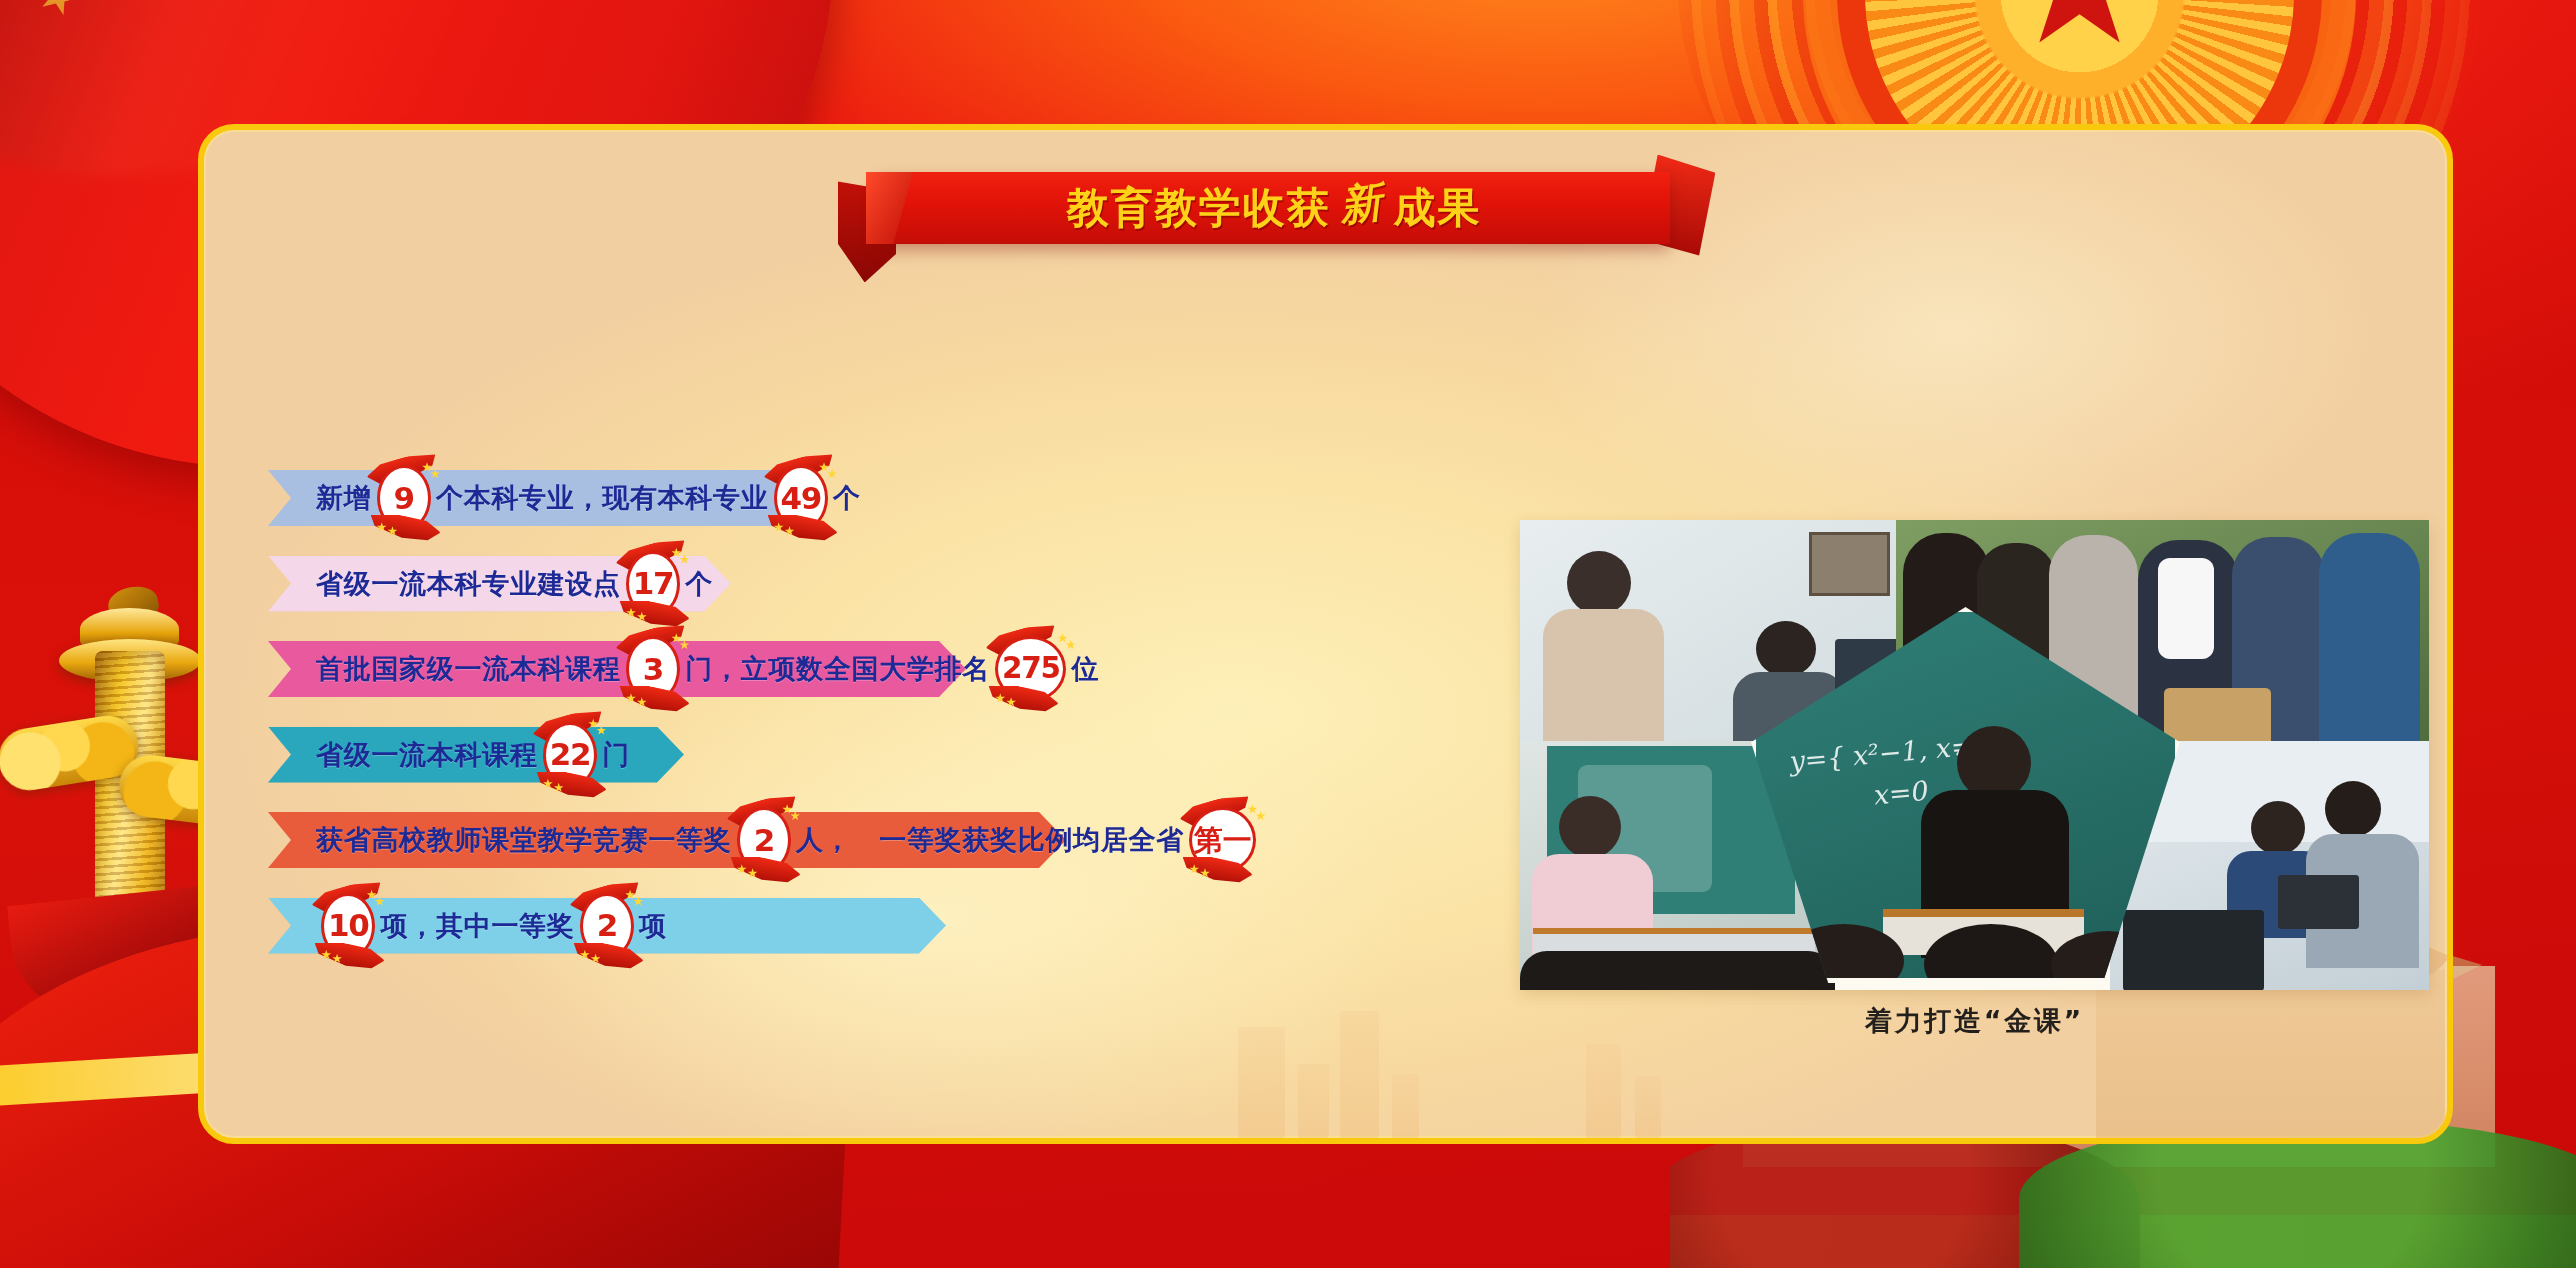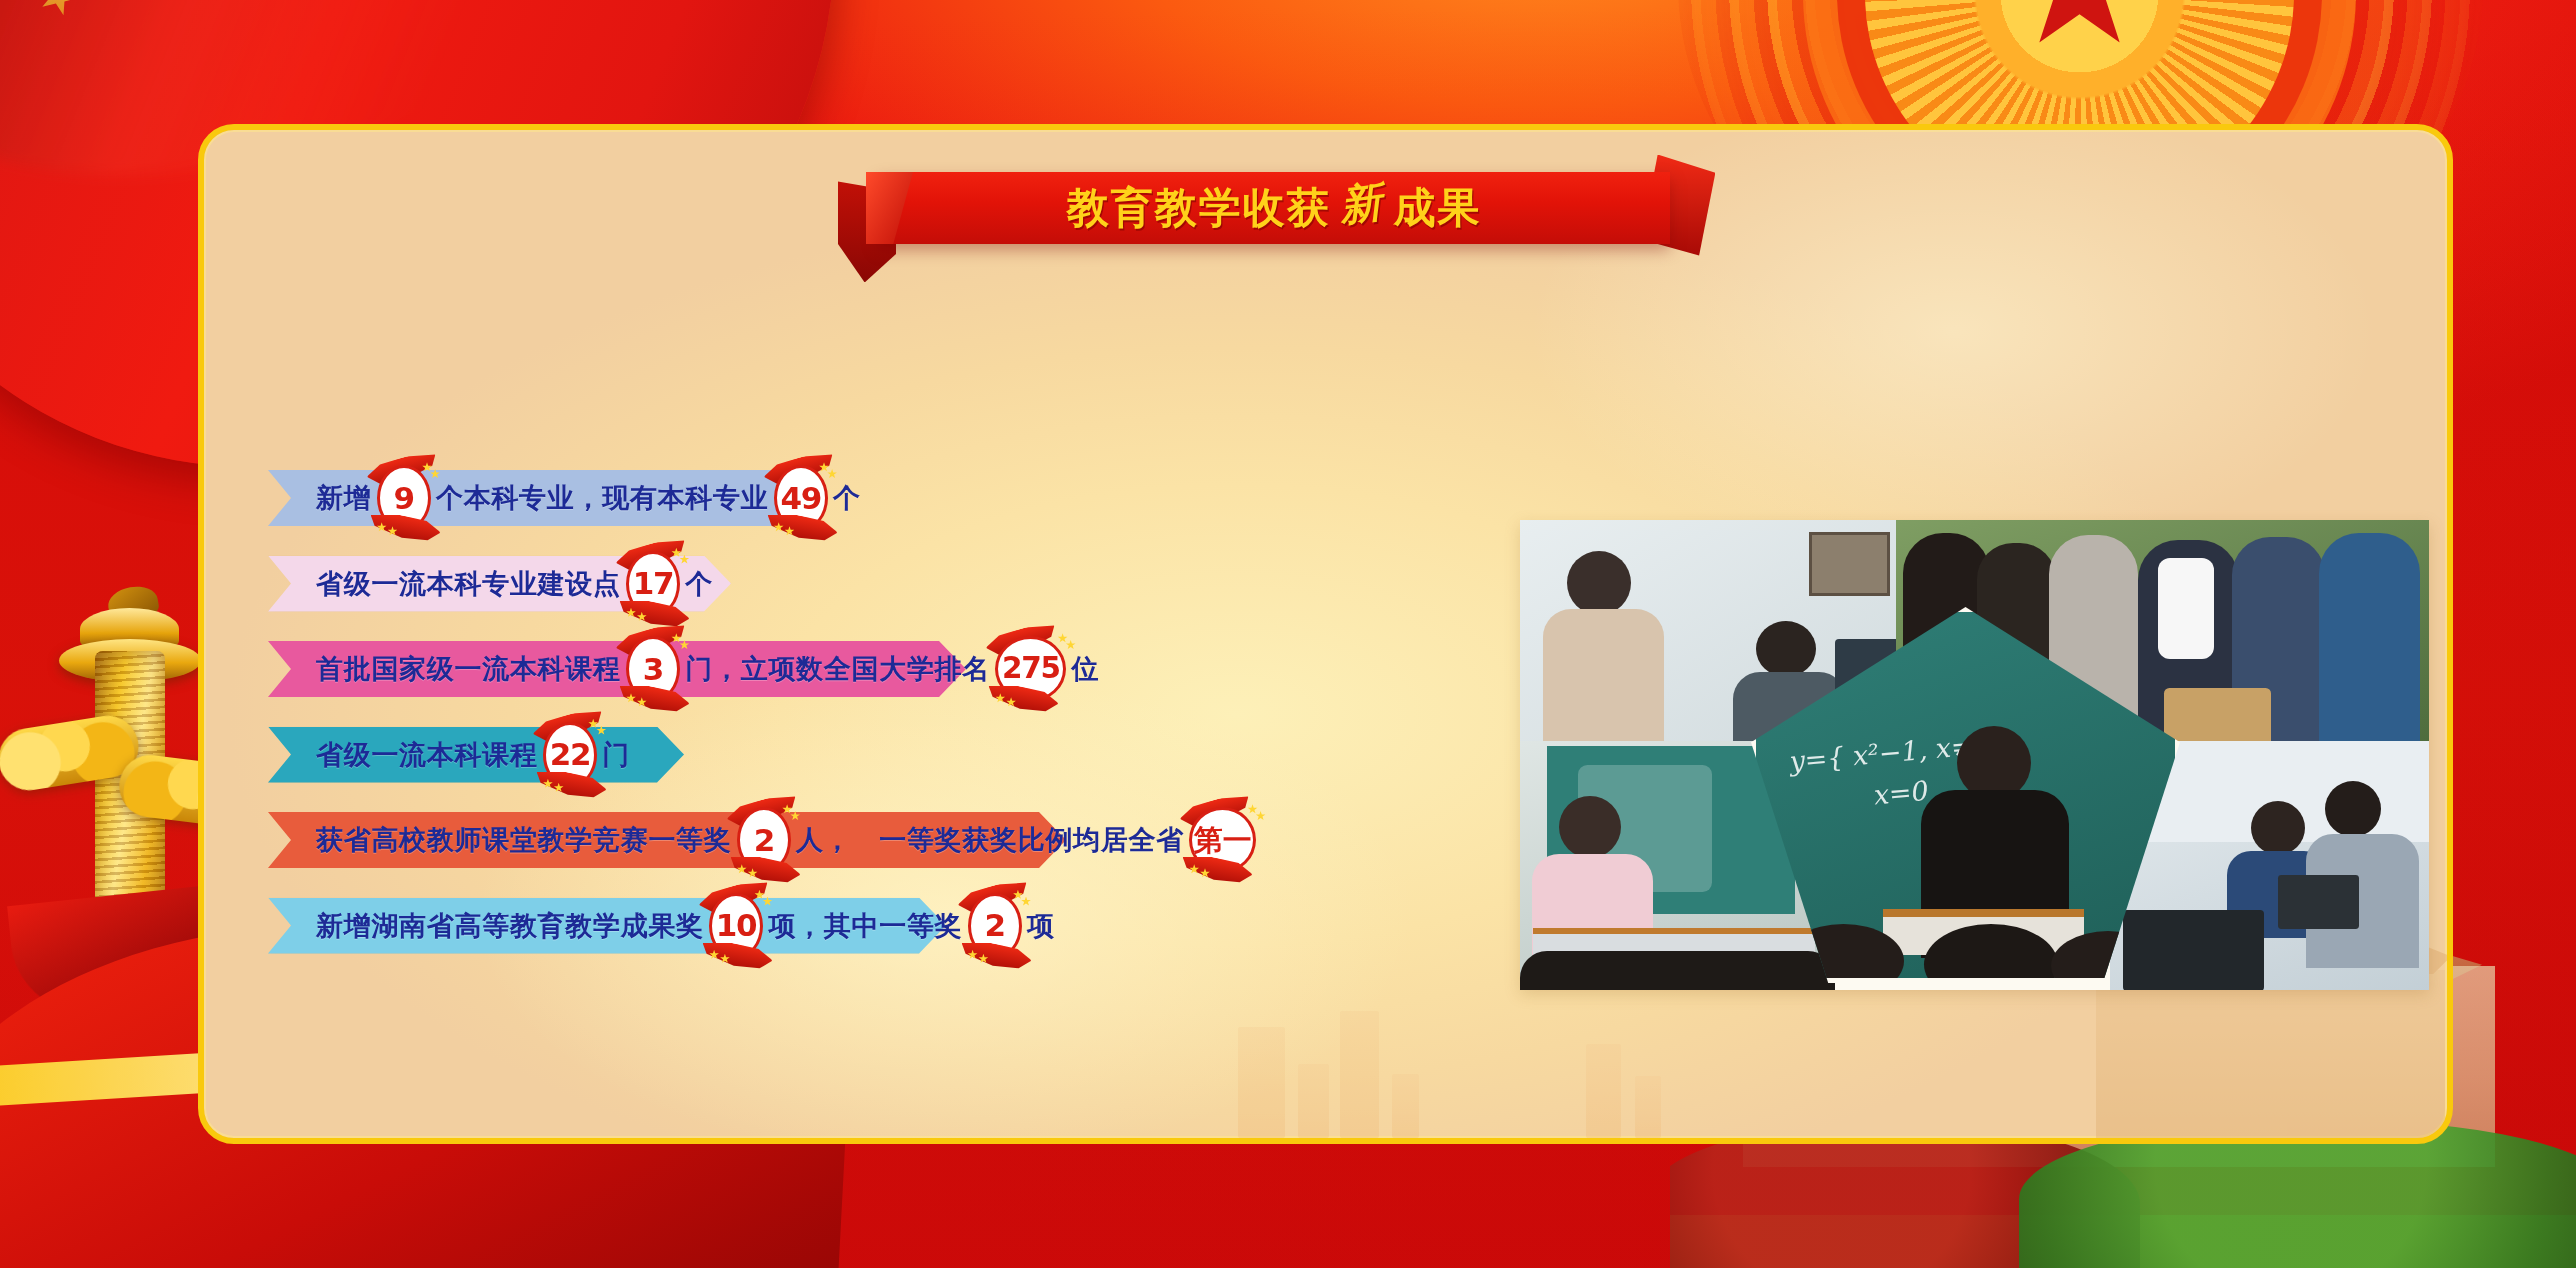--- a/index.html
+++ b/index.html
@@ -489,21 +489,20 @@
             <span class="badge-star b"></span>
             <span class="badge-star c"></span>
             <span class="badge-star d"></span>
             <span class="badge-val">第一</span>
           </span>
         </div>
       </div>
       <div class="row">
         <div class="row-bar" style="width: 678px; background: rgb(126, 207, 232);"></div>
         <div class="row-text">
-          <span class="seg">新增湖南省高等教育教学成果奖</span>
           <span class="badge ">
             <span class="badge-rib top"></span>
             <span class="badge-oval"></span>
             <span class="badge-rib bot"></span>
             <span class="badge-star a"></span>
             <span class="badge-star b"></span>
             <span class="badge-star c"></span>
             <span class="badge-star d"></span>
             <span class="badge-val">10</span>
           </span>
@@ -567,15 +566,16 @@
       <div class="chalk">y={ x²−1, x≠0<br><span style="margin-left:81px;">x=0</span></div>
       <div style="position:absolute;left:201px;top:114px;width:74px;height:74px;border-radius:50%;background:#2a211d;"></div>
       <div style="position:absolute;left:165px;top:178px;width:148px;height:168px;border-radius:34px 34px 0 0;background:#171412;"></div>
       <div style="position:absolute;left:127px;bottom:23px;width:201px;height:46px;background:#e6e2da;border-top:8px solid #b9772c;"></div>
       <div style="position:absolute;left:27px;bottom:-20px;width:121px;height:74px;border-radius:50%;background:#241d1a;"></div>
       <div style="position:absolute;left:168px;bottom:-27px;width:134px;height:81px;border-radius:50%;background:#1d1815;"></div>
       <div style="position:absolute;left:295px;bottom:-23px;width:114px;height:70px;border-radius:50%;background:#241d1a;"></div>
     </div>
   </div>
 
+  <div class="caption">着力打造“金课”</div>
 
 </div>
 
 
 </body></html>

